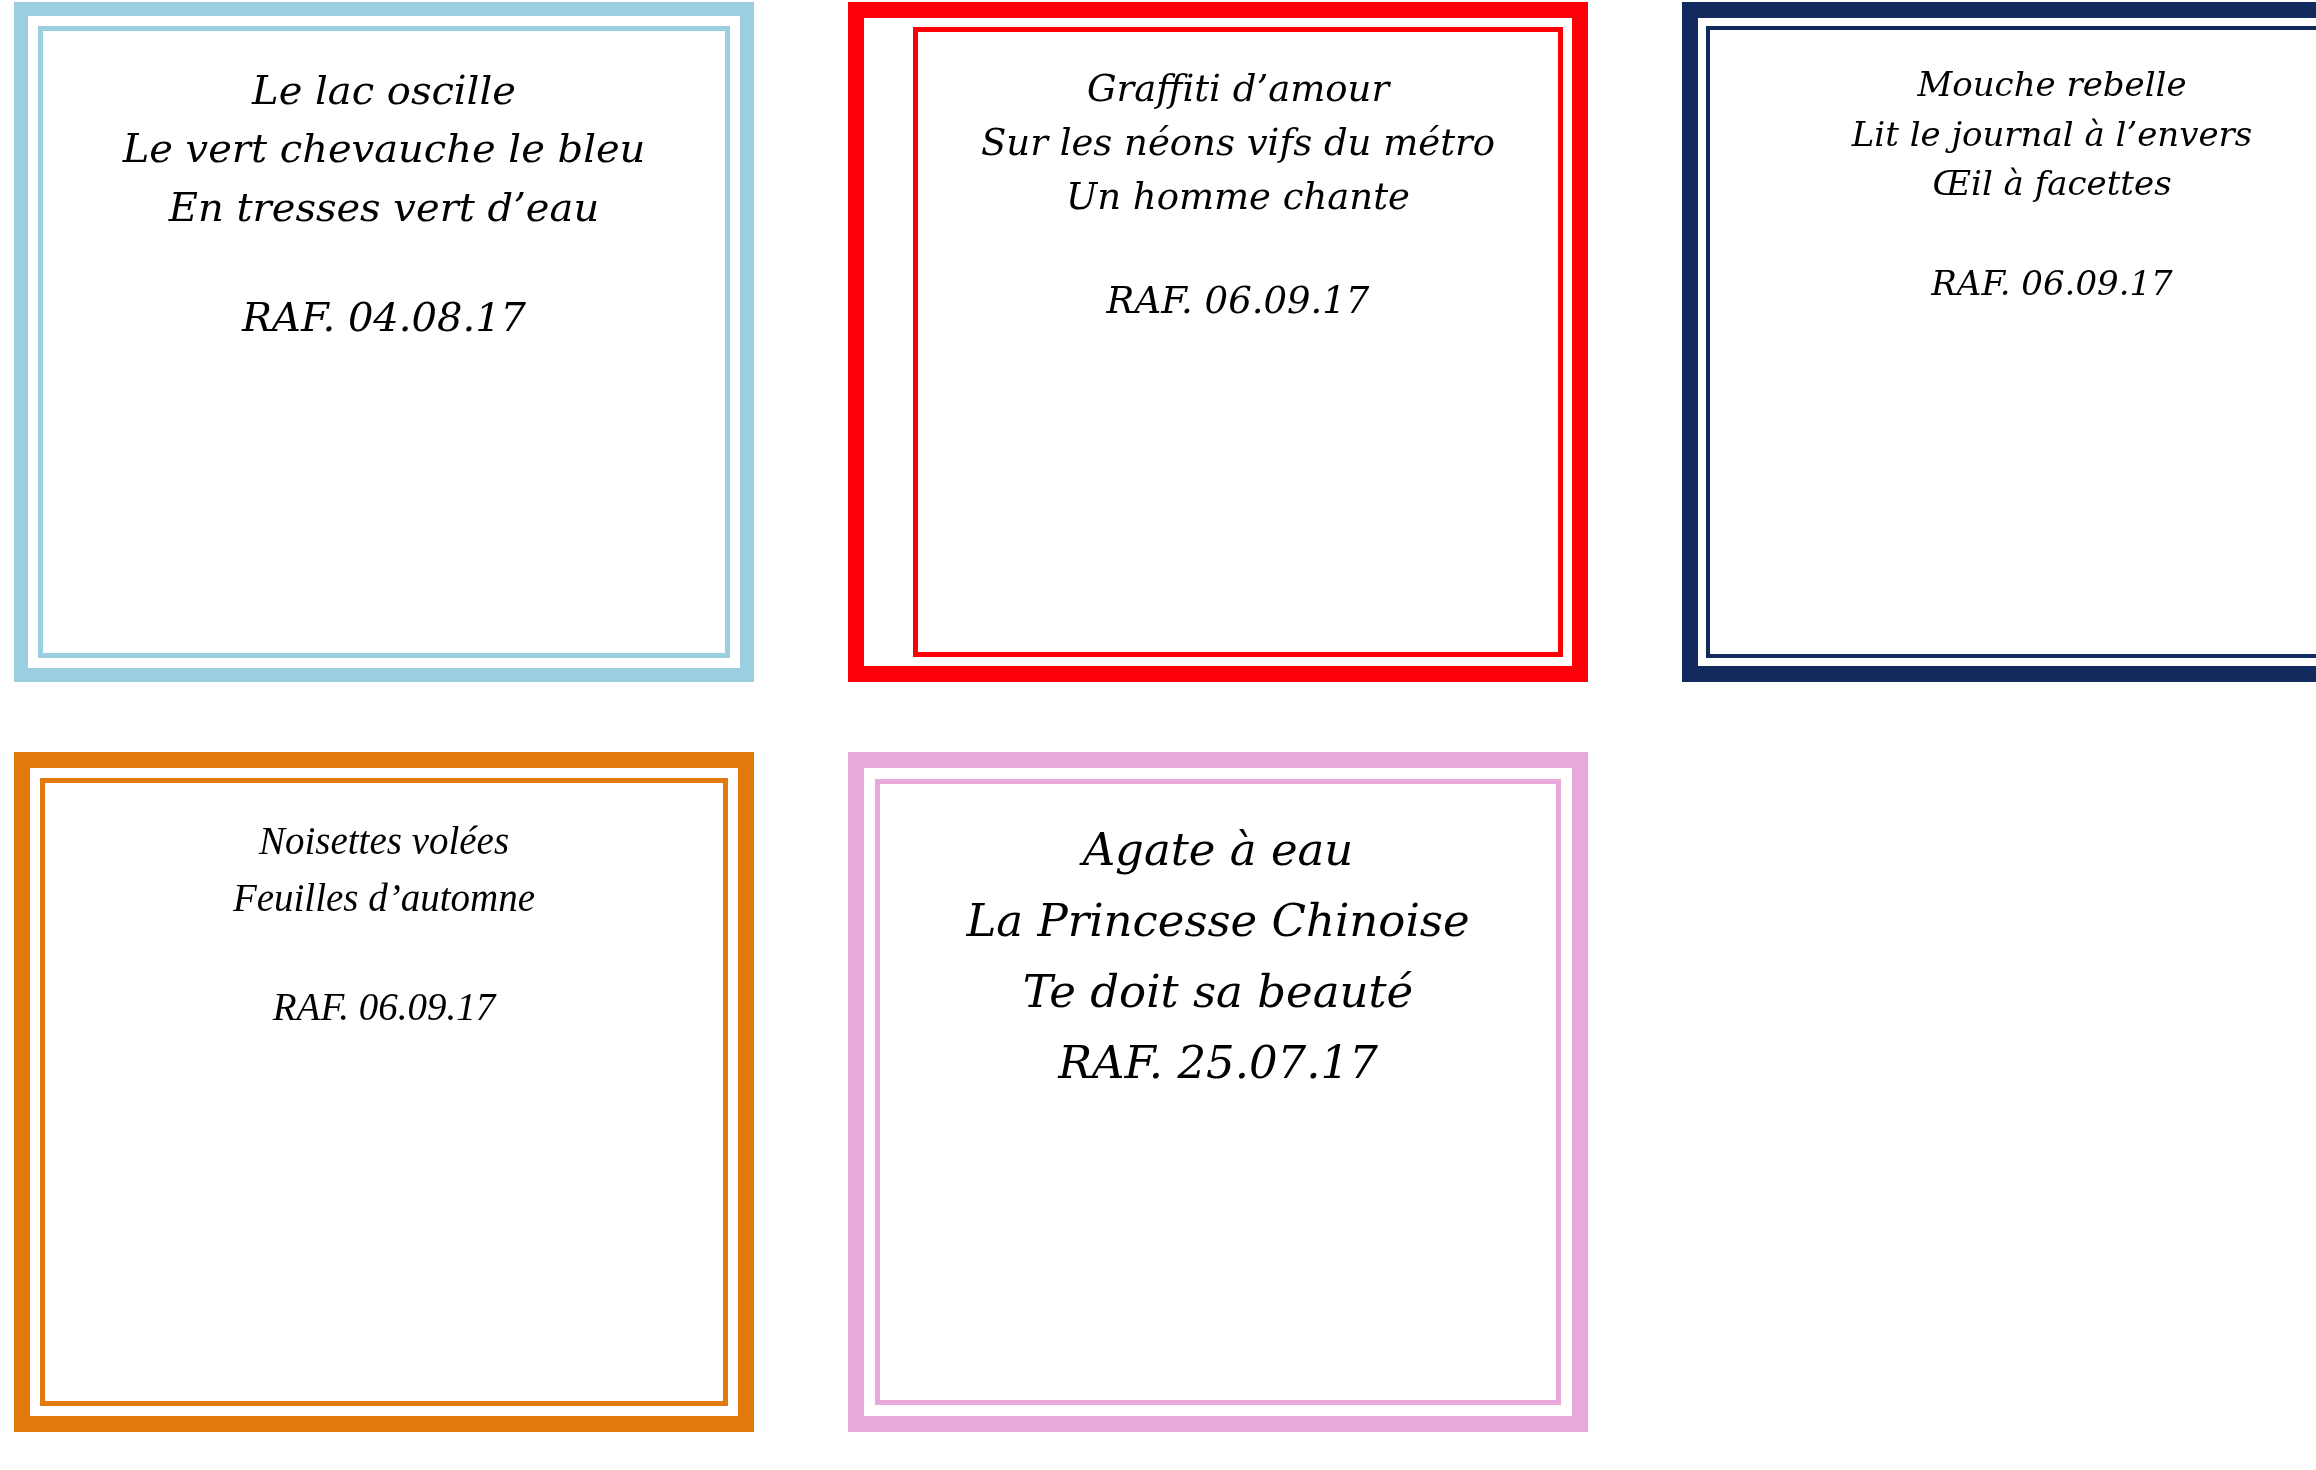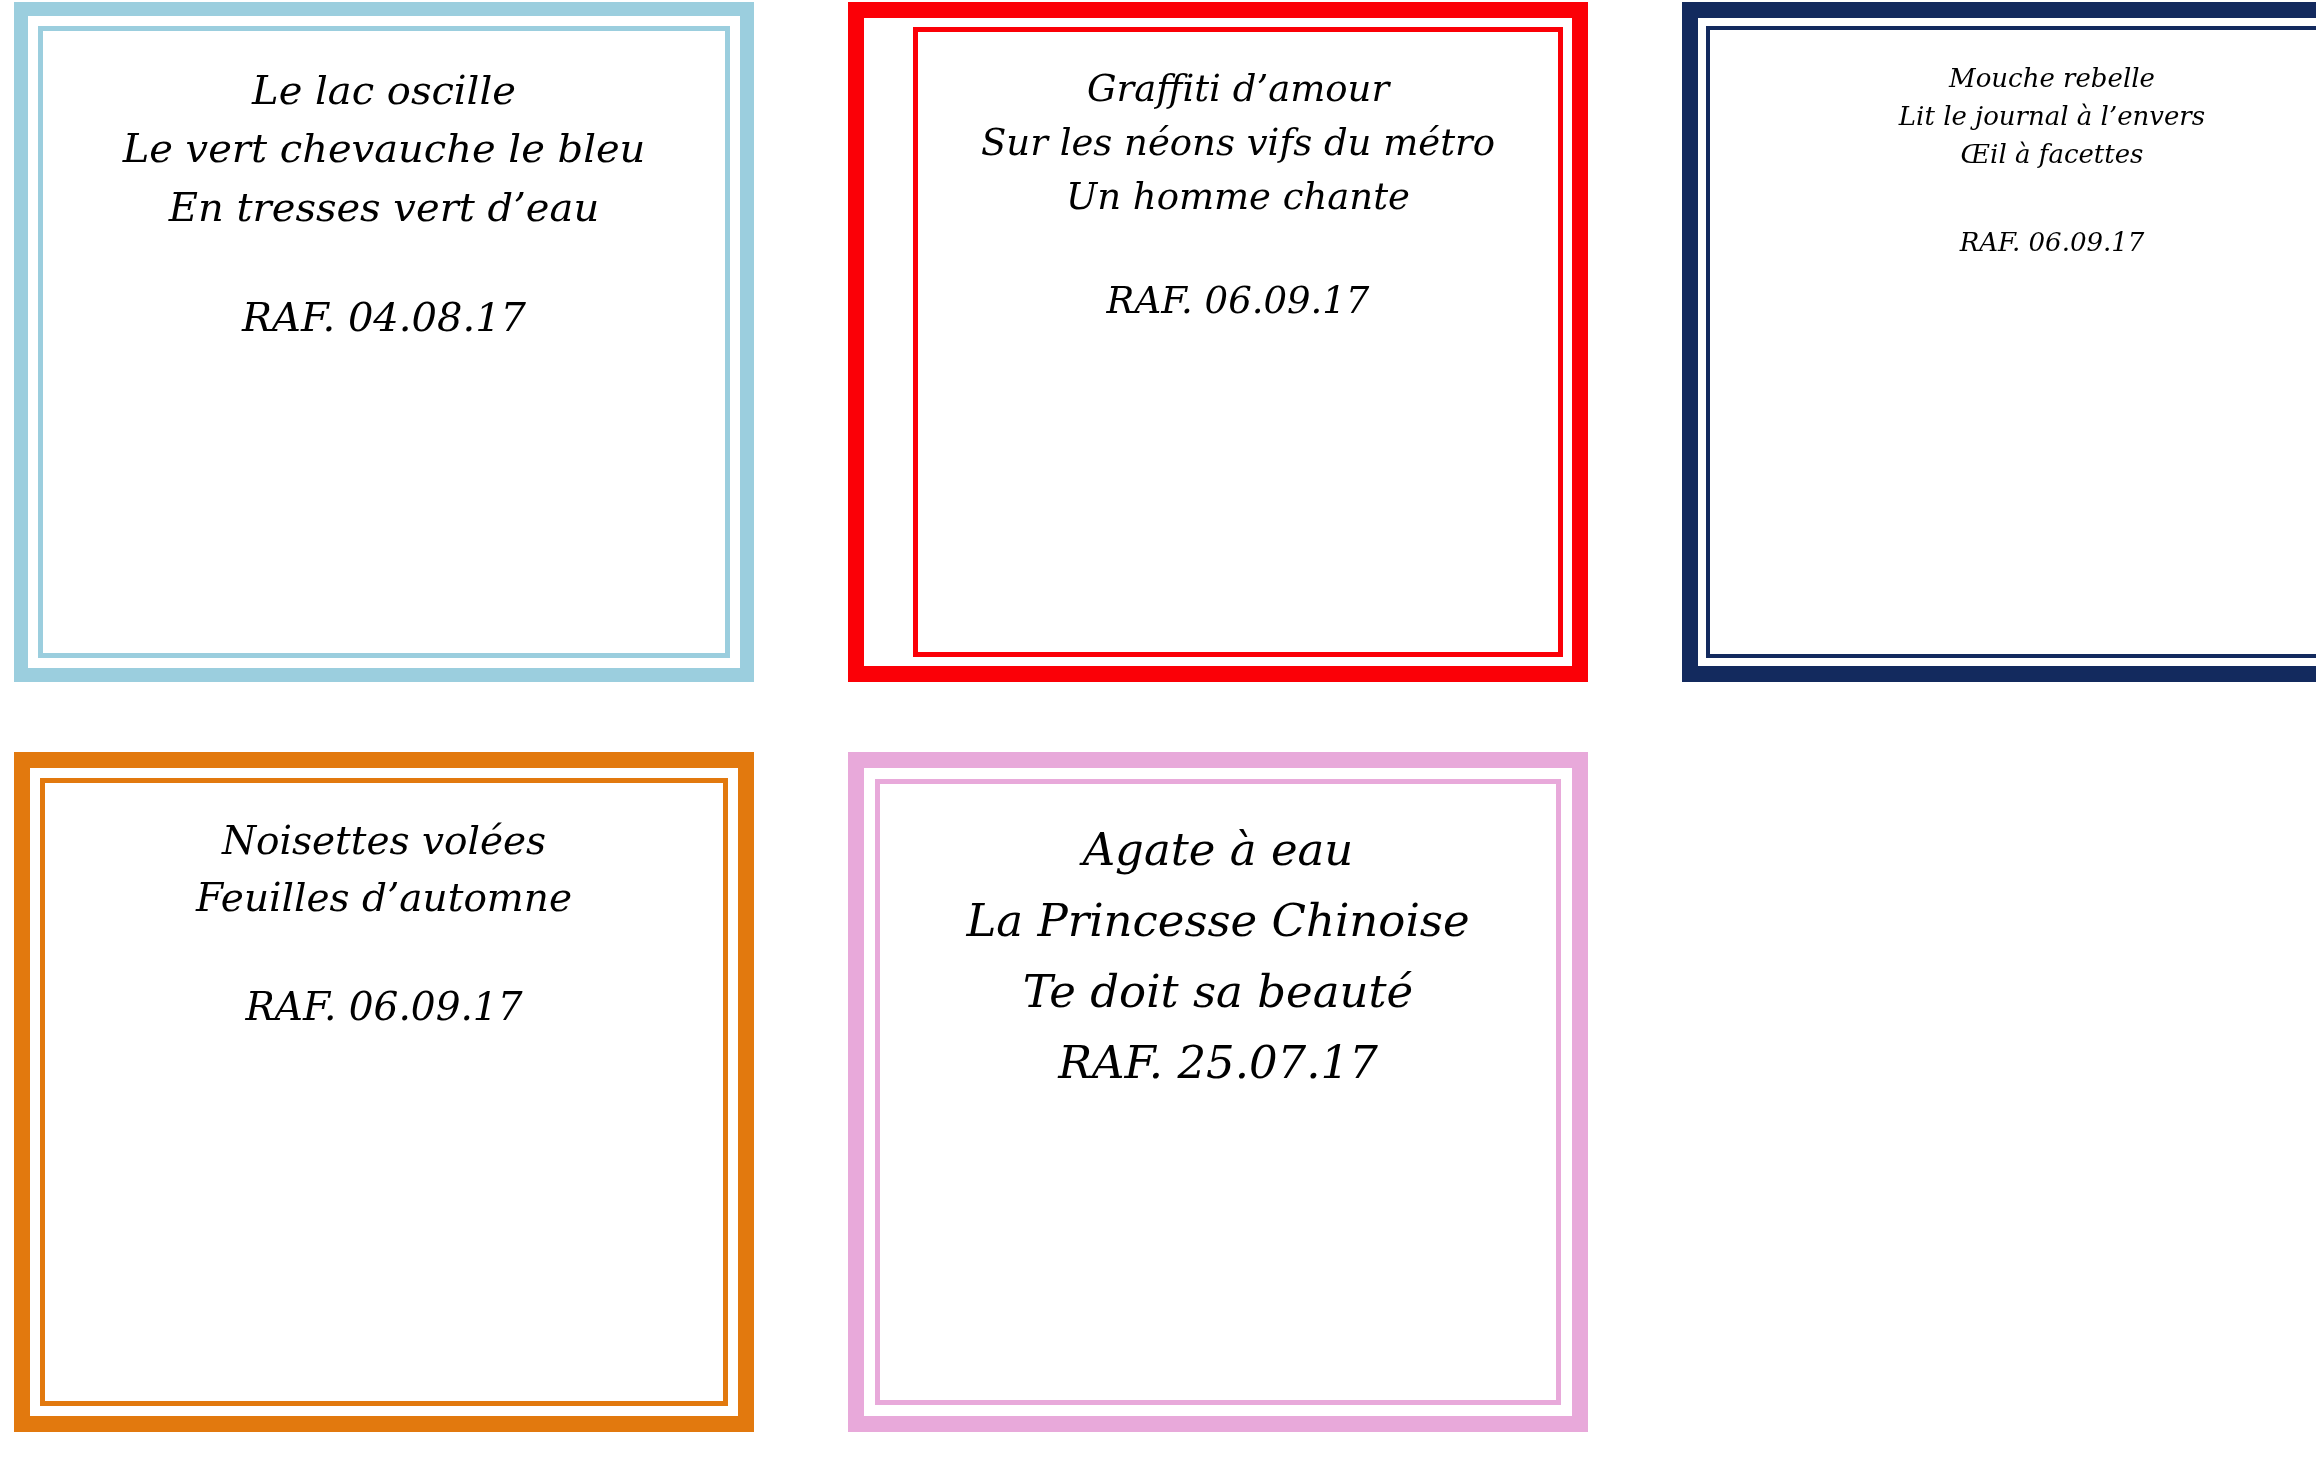--- a/index.html
+++ b/index.html
@@ -72,21 +72,21 @@
   .c0 .line { font-size: 40px; }
   .c0 .gap { height: 52px; }
 
   .c1 .card-outer { border-color: #fb0007; border-width: 16px; padding-left: 40px; }
   .c1 .card-inner { border-color: #fb0007; border-width: 5px; margin: 9px; }
   .c1 .line { font-size: 37px; }
   .c1 .gap { height: 50px; }
 
   .c2 .card-outer { border-color: #132a5e; border-width: 16px; }
   .c2 .card-inner { border-color: #132a5e; border-width: 4px; margin: 8px; }
-  .c2 .line { font-size: 26px; }
+  .c2 .line { font-size: 34px; }
   .c2 .gap { height: 50px; }
 
   .c3 .card-outer { border-color: #e2790e; border-width: 16px; }
   .c3 .card-inner { border-color: #e2790e; border-width: 5px; margin: 10px; }
   .c3 .line { font-size: 39px; }
   .c3 .gap { height: 52px; }
 
   .c4 .card-outer { border-color: #e8a9da; border-width: 16px; }
   .c4 .card-inner { border-color: #e8a9da; border-width: 5px; margin: 11px; }
   .c4 .line { font-size: 45px; line-height: 1.58; }
@@ -131,21 +131,21 @@
           <div class="line">Mouche rebelle</div>
           <div class="line">Lit le journal à l’envers</div>
           <div class="line">Œil à facettes</div>
           <span class="gap"></span>
           <div class="line">RAF. 06.09.17</div>
         </div>
       </div>
     </div>
 
     <div class="card c3">
-      <div class="card-outer" style="border-color: rgb(226, 121, 14);">
+      <div class="card-outer" style="border-color: rgb(226, 121, 14); font-family: Liberation Serif, serif;">
         <div class="card-inner" style="border-color: rgb(226, 121, 14);">
           <div class="line">Noisettes volées</div>
           <div class="line">Feuilles d’automne</div>
           <span class="gap"></span>
           <div class="line">RAF. 06.09.17</div>
         </div>
       </div>
     </div>
 
     <div class="card c4">

